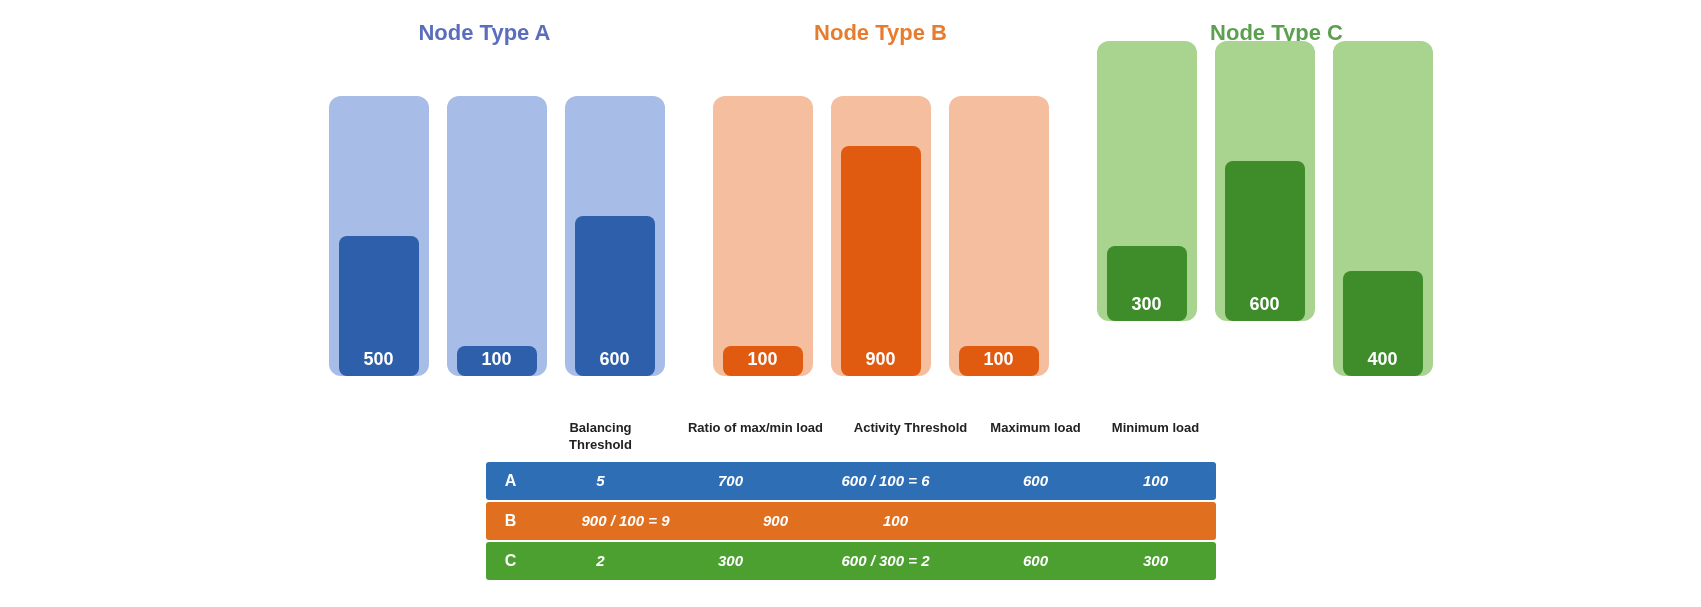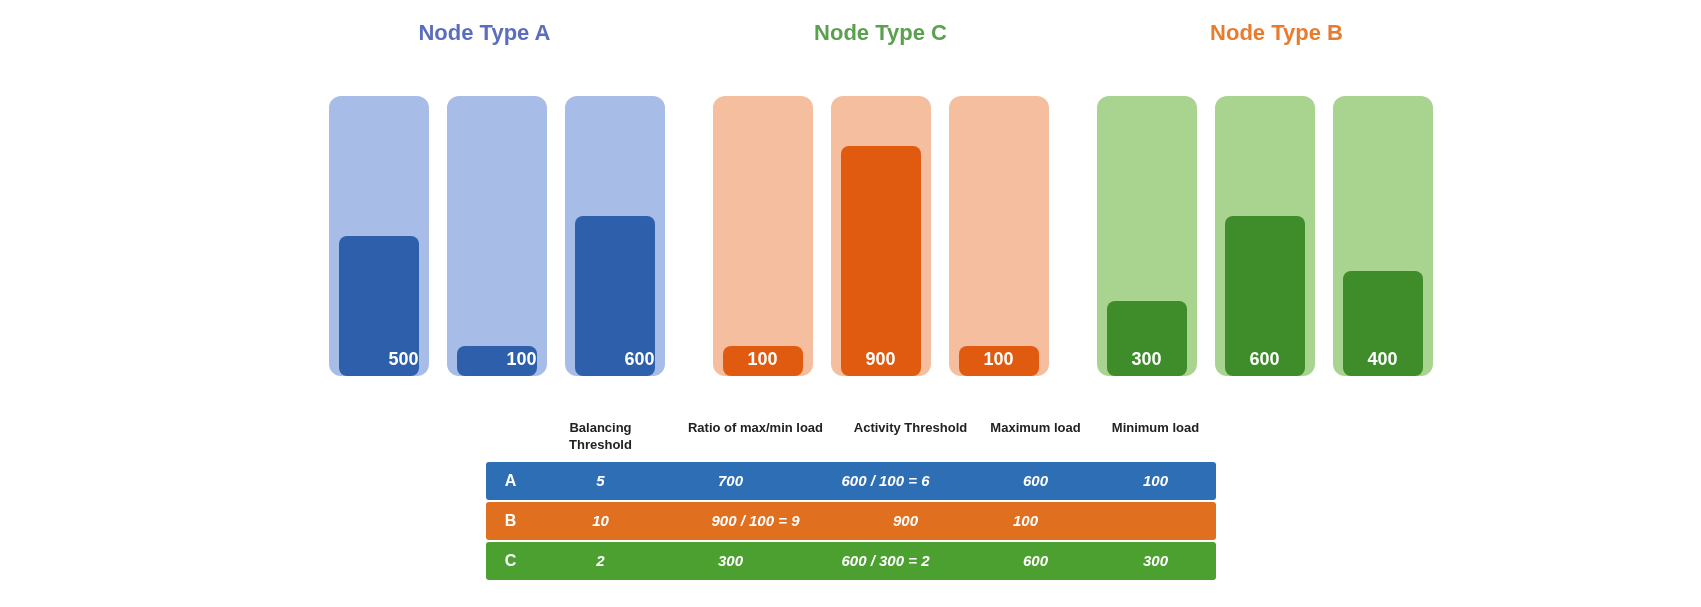--- a/index.html
+++ b/index.html
@@ -93,21 +93,21 @@
     .bar-value {
       color: white;
       font-size: 18px;
       font-weight: bold;
       position: relative;
       z-index: 2;
     }
 
     
     .bar-a-outer { background-color: #a8bce8; }
-    .bar-a-inner { background-color: #2e5faa; justify-content: flex-end; }
+    .bar-a-inner { background-color: #2e5faa; }
 
     
     .bar-b-outer { background-color: #f5be9e; }
     .bar-b-inner { background-color: #e05a10; }
 
     
     .bar-c-outer { background-color: #a8d490; }
     .bar-c-inner { background-color: #3e8c2a; }
 
     
@@ -177,22 +177,22 @@
     .row-a { background-color: #2e6eb5; }
     .row-b { background-color: #e07020; }
     .row-c { background-color: #4ba030; }
   </style>
 </head>
 <body>
 
 <div class="main-container">
   <div class="node-labels">
     <div class="node-label label-a">Node Type A</div>
+    <div class="node-label label-b">Node Type B</div>
     <div class="node-label label-c">Node Type C</div>
-    <div class="node-label label-b">Node Type B</div>
   </div>
 
   <div class="bar-chart-area">
 
     <div class="bar-group">
 
       <div class="bar-outer bar-a-outer" style="width:100px; height:280px;">
         <div class="bar-inner bar-a-inner" style="height:140px;">
           <span class="bar-value">500</span>
         </div>
@@ -239,21 +239,21 @@
           <span class="bar-value">300</span>
         </div>
       </div>
 
       <div class="bar-outer bar-c-outer" style="width:100px; height:280px;">
         <div class="bar-inner bar-c-inner" style="height:160px;">
           <span class="bar-value">600</span>
         </div>
       </div>
 
-      <div class="bar-outer bar-c-outer" style="width:100px; height:280px;">
+      <div class="bar-outer bar-c-outer" style="width:100px; height:335px;">
         <div class="bar-inner bar-c-inner" style="height:105px;">
           <span class="bar-value">400</span>
         </div>
       </div>
     </div>
 
   </div>
 
   <div class="table-area">
     <div class="data-table-container">
@@ -271,21 +271,20 @@
         <div class="row-label">A</div>
         <div class="td-cell col-bt">5</div>
         <div class="td-cell col-at">700</div>
         <div class="td-cell col-ratio">600 / 100 = 6</div>
         <div class="td-cell col-max">600</div>
         <div class="td-cell col-min">100</div>
       </div>
 
       <div class="table-data-row row-b">
         <div class="row-label">B</div>
-        <div class="td-cell col-bt">10</div>
         <div class="td-cell col-ratio">900 / 100 = 9</div>
         <div class="td-cell col-max">900</div>
         <div class="td-cell col-min">100</div>
       </div>
 
       <div class="table-data-row row-c">
         <div class="row-label">C</div>
         <div class="td-cell col-bt">2</div>
         <div class="td-cell col-at">300</div>
         <div class="td-cell col-ratio">600 / 300 = 2</div>

